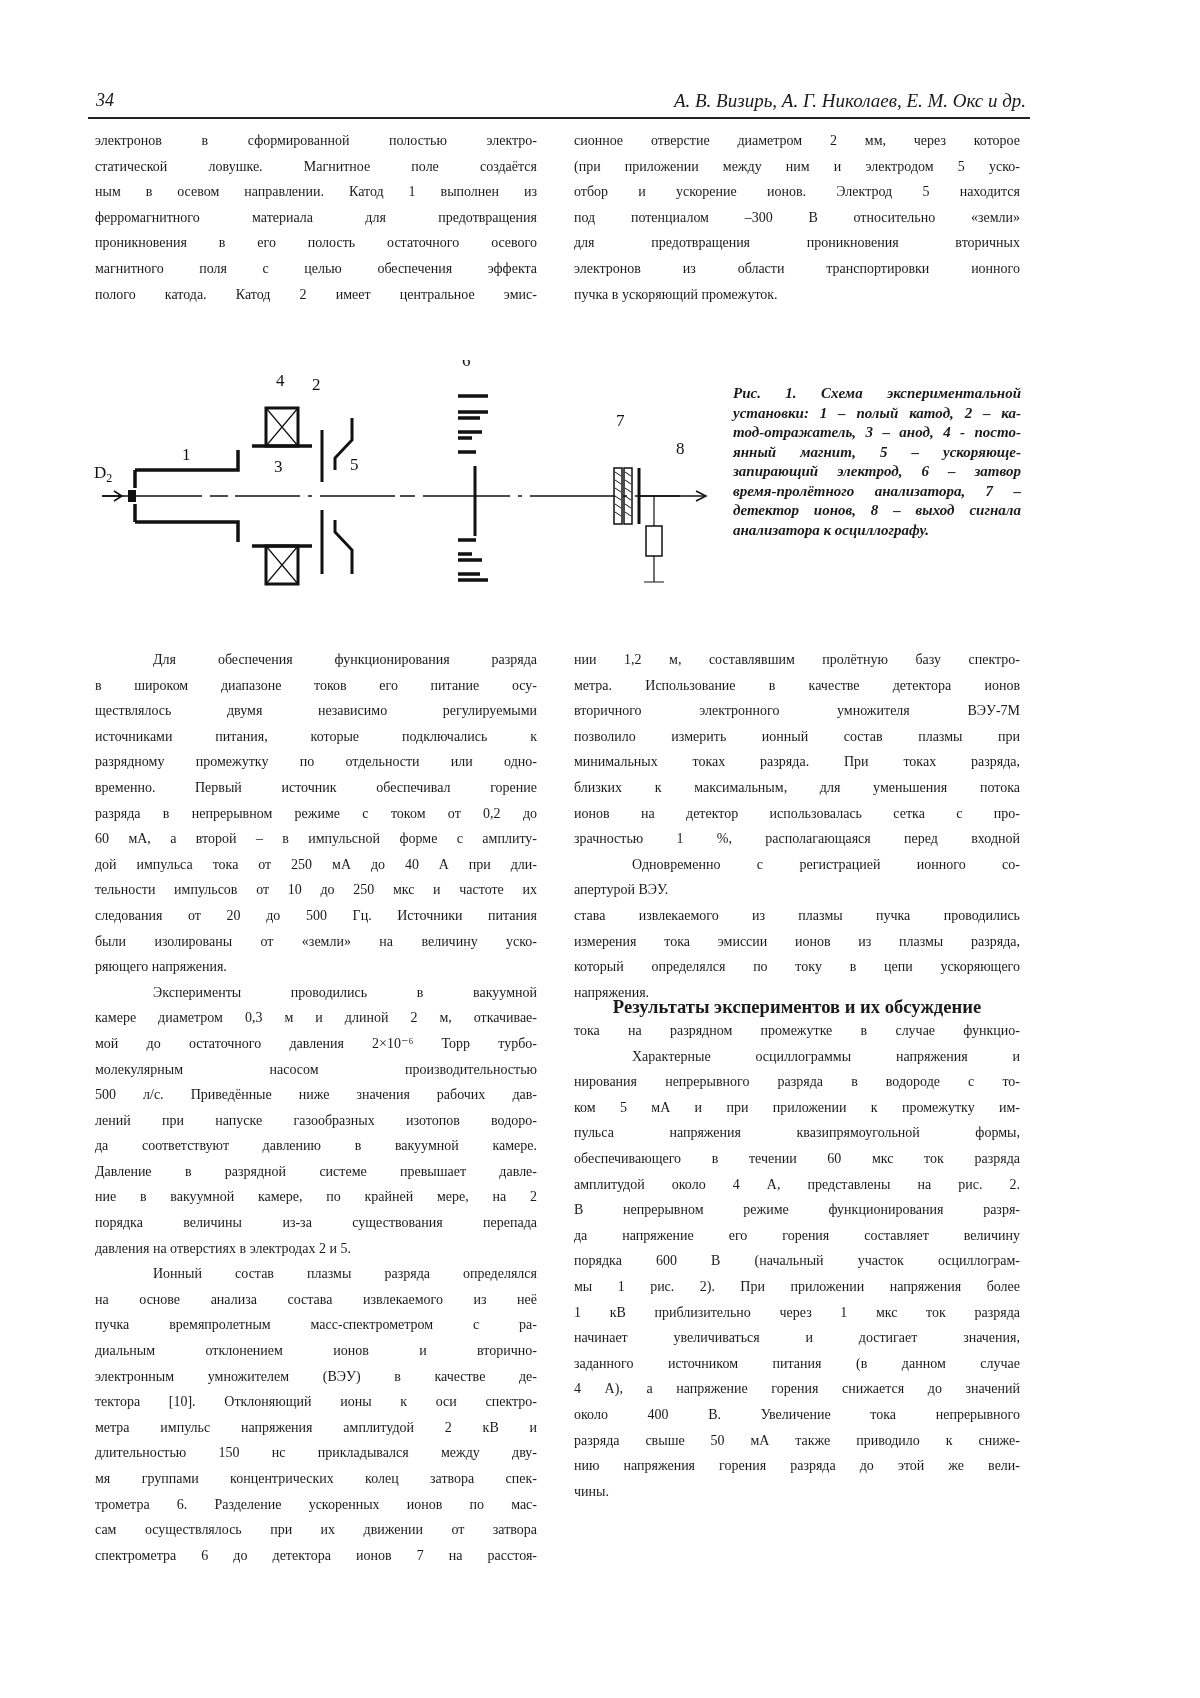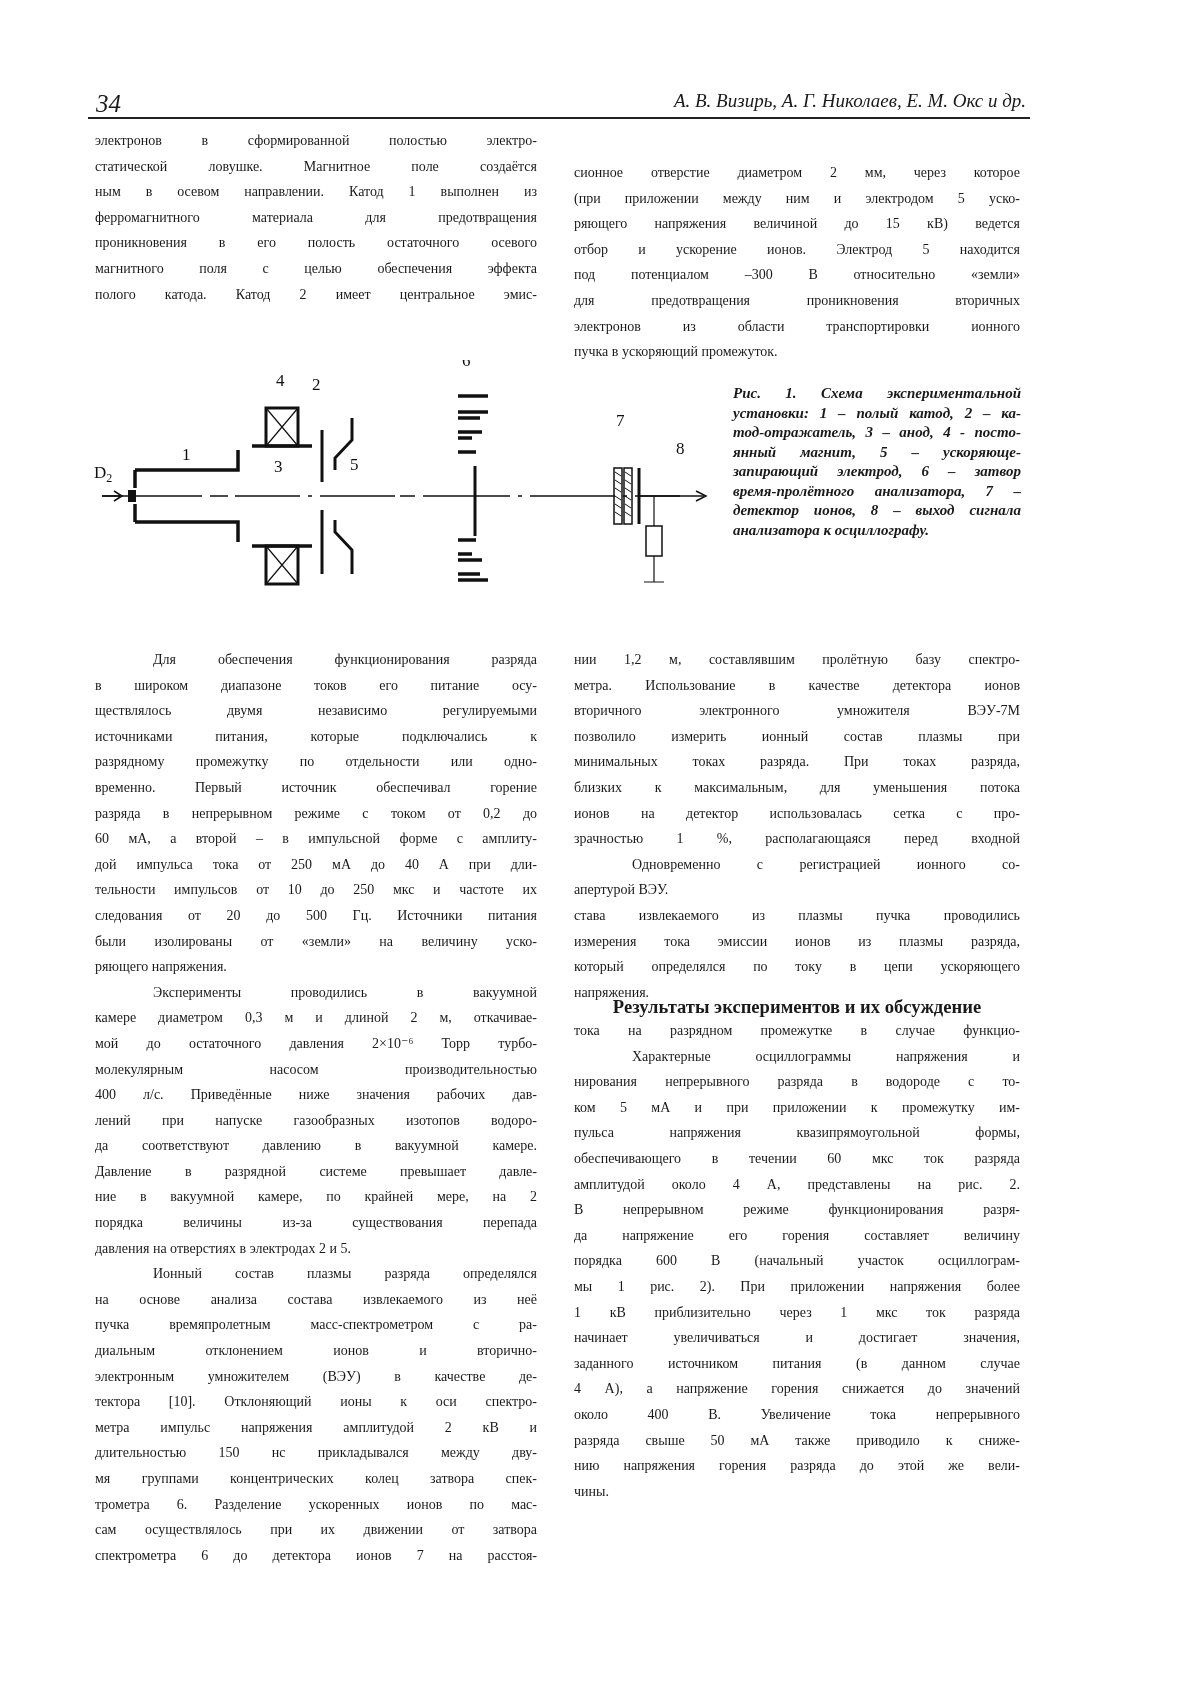--- a/index.html
+++ b/index.html
@@ -1,19 +1,19 @@
 <!DOCTYPE html>
 <html><head>
 <meta charset="utf-8">
 <style>
   html, body { margin: 0; padding: 0; background: #ffffff; }
   body { width: 1200px; height: 1698px; position: relative; overflow: hidden; color: #1a1a1a;
          font-family: "Liberation Serif", "DejaVu Serif", serif; }
   .header { position: absolute; left: 88px; top: 88px; width: 942px; height: 30px; }
-  .header .pagenum { position: absolute; left: 8px; top: 2px; font-style: italic; font-size: 25px; }
+  .header .pagenum { position: absolute; left: 8px; top: 2px; font-style: italic; font-size: 18px; }
   .header .authors { position: absolute; right: 4px; top: 2px; font-style: italic; font-size: 19px; text-align: right; }
   .header-rule { position: absolute; left: 88px; top: 117px; width: 942px; height: 2px; background: #222; }
   .col { position: absolute; font-size: 14px; line-height: 25.6px; text-align: justify; }
   .col .line { display: block; white-space: nowrap; text-align: justify; text-align-last: justify; height: 25.6px; }
   .col .line.last { text-align-last: left; }
   .col .line.indent { padding-left: 58px; }
   .c1 { left: 95px; width: 442px; }
   .c2 { left: 574px; width: 446px; }
   .heading { position: absolute; left: 574px; top: 962px; width: 446px; text-align: center;
              font-weight: bold; font-size: 18.6px; margin-top: 34px; }
@@ -35,24 +35,23 @@
 <div class="col c1" style="top:128px;">
   <span class="line">электронов в сформированной полостью электро-</span>
   <span class="line">статической ловушке. Магнитное поле создаётся</span>
   <span class="line">ным в осевом направлении. Катод 1 выполнен из</span>
   <span class="line">ферромагнитного материала для предотвращения</span>
   <span class="line">проникновения в его полость остаточного осевого</span>
   <span class="line">магнитного поля с целью обеспечения эффекта</span>
   <span class="line">полого катода. Катод 2 имеет центральное эмис-</span>
 </div>
 
-<div class="col c2" style="top:128px;margin-top:32px;">
+<div class="col c2" style="top:128px;">
   <span class="line">сионное отверстие диаметром 2 мм, через которое</span>
   <span class="line">(при приложении между ним и электродом 5 уско-</span>
-  <span class="line">ряющего напряжения величиной до 15 кВ) ведется</span>
   <span class="line">отбор и ускорение ионов. Электрод 5 находится</span>
   <span class="line">под потенциалом –300 В относительно «земли»</span>
   <span class="line">для предотвращения проникновения вторичных</span>
   <span class="line">электронов из области транспортировки ионного</span>
   <span class="line last">пучка в ускоряющий промежуток.</span>
 </div>
 
 <svg class="figure" viewBox="0 0 630 230" width="630" height="230">
   <g stroke="#111" fill="none">
 
@@ -124,21 +123,21 @@
   <span class="line">60 мА, а второй – в импульсной форме с амплиту-</span>
   <span class="line">дой импульса тока от 250 мА до 40 А при дли-</span>
   <span class="line">тельности импульсов от 10 до 250 мкс и частоте их</span>
   <span class="line">следования от 20 до 500 Гц. Источники питания</span>
   <span class="line">были изолированы от «земли» на величину уско-</span>
   <span class="line last">ряющего напряжения.</span>
   <span class="line indent">Эксперименты проводились в вакуумной</span>
   <span class="line">камере диаметром 0,3 м и длиной 2 м, откачивае-</span>
   <span class="line">мой до остаточного давления 2×10⁻⁶ Торр турбо-</span>
   <span class="line">молекулярным насосом производительностью</span>
-  <span class="line">400 л/с. Приведённые ниже значения рабочих дав-</span>
+  <span class="line">500 л/с. Приведённые ниже значения рабочих дав-</span>
   <span class="line">лений при напуске газообразных изотопов водоро-</span>
   <span class="line">да соответствуют давлению в вакуумной камере.</span>
   <span class="line">Давление в разрядной системе превышает давле-</span>
   <span class="line">ние в вакуумной камере, по крайней мере, на 2</span>
   <span class="line">порядка величины из-за существования перепада</span>
   <span class="line last">давления на отверстиях в электродах 2 и 5.</span>
   <span class="line indent">Ионный состав плазмы разряда определялся</span>
   <span class="line">на основе анализа состава извлекаемого из неё</span>
   <span class="line">пучка времяпролетным масс-спектрометром с ра-</span>
   <span class="line">диальным отклонением ионов и вторично-</span>

